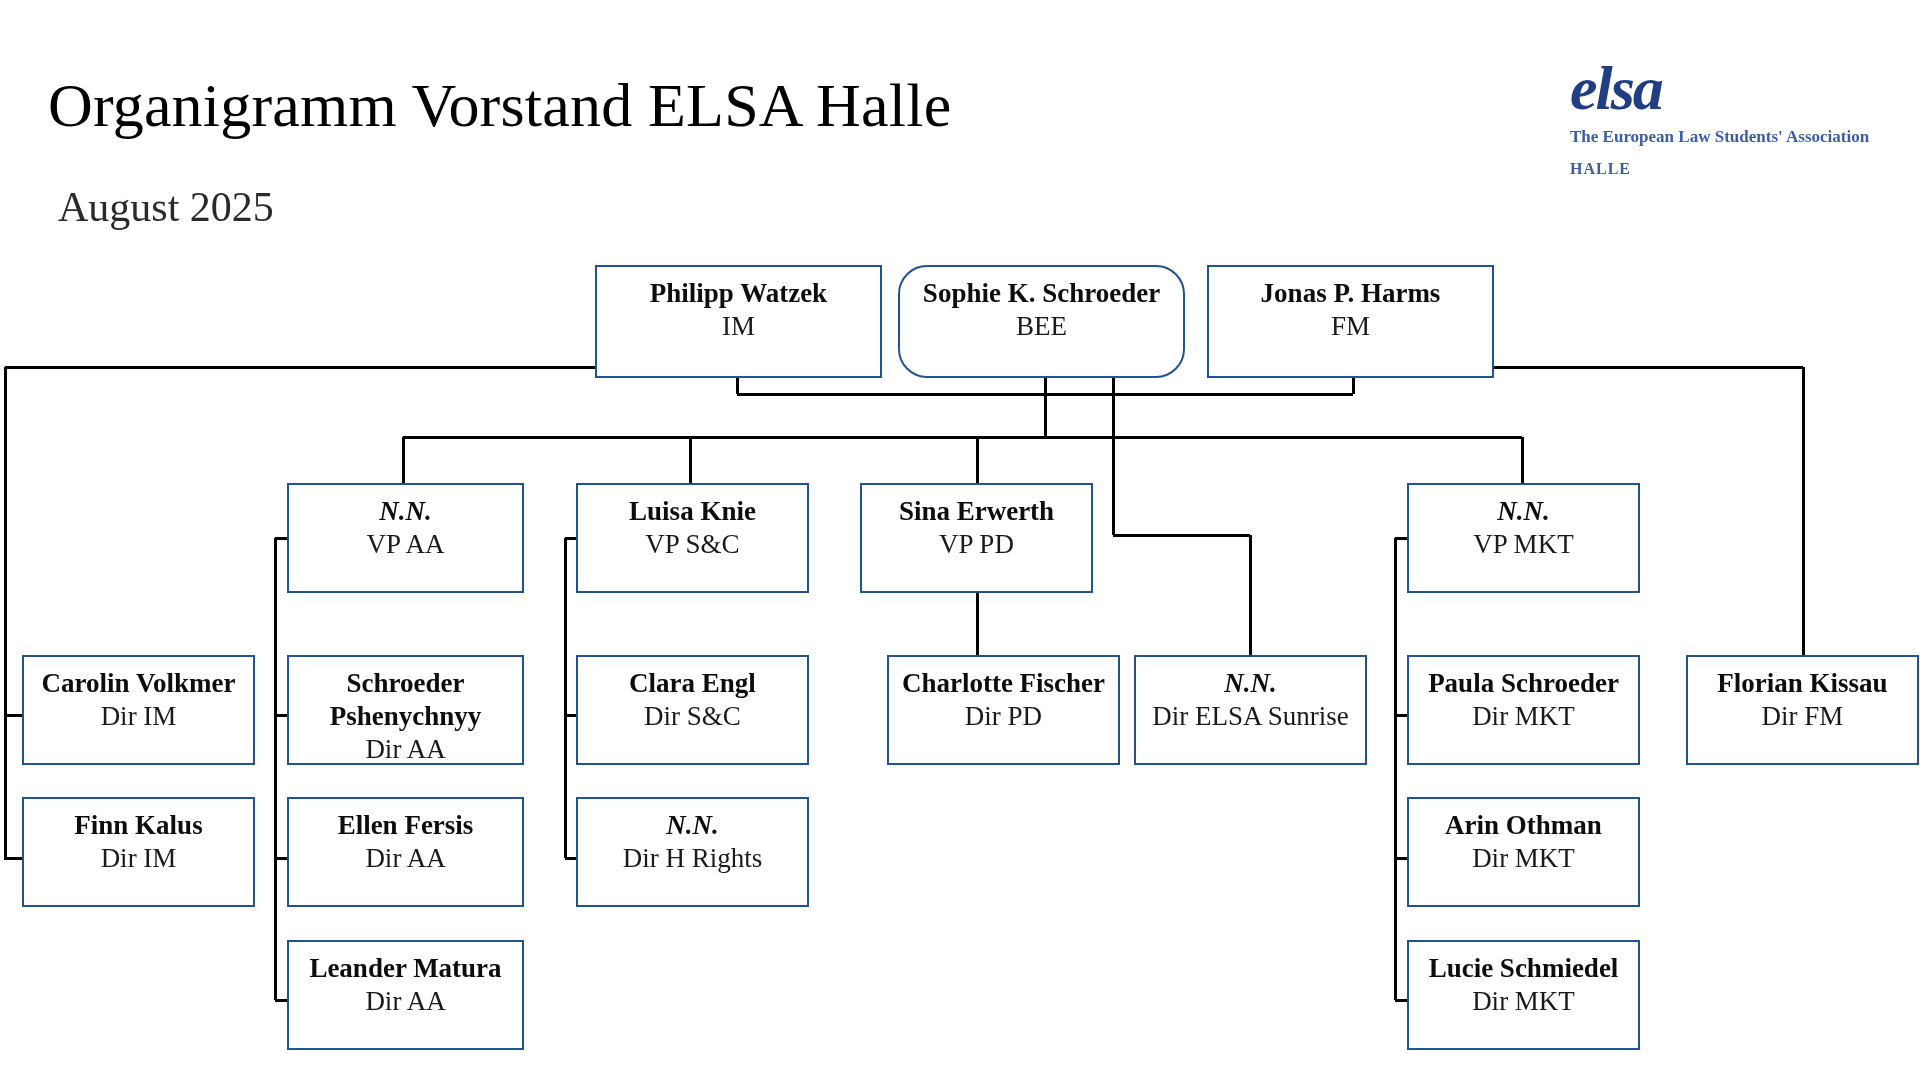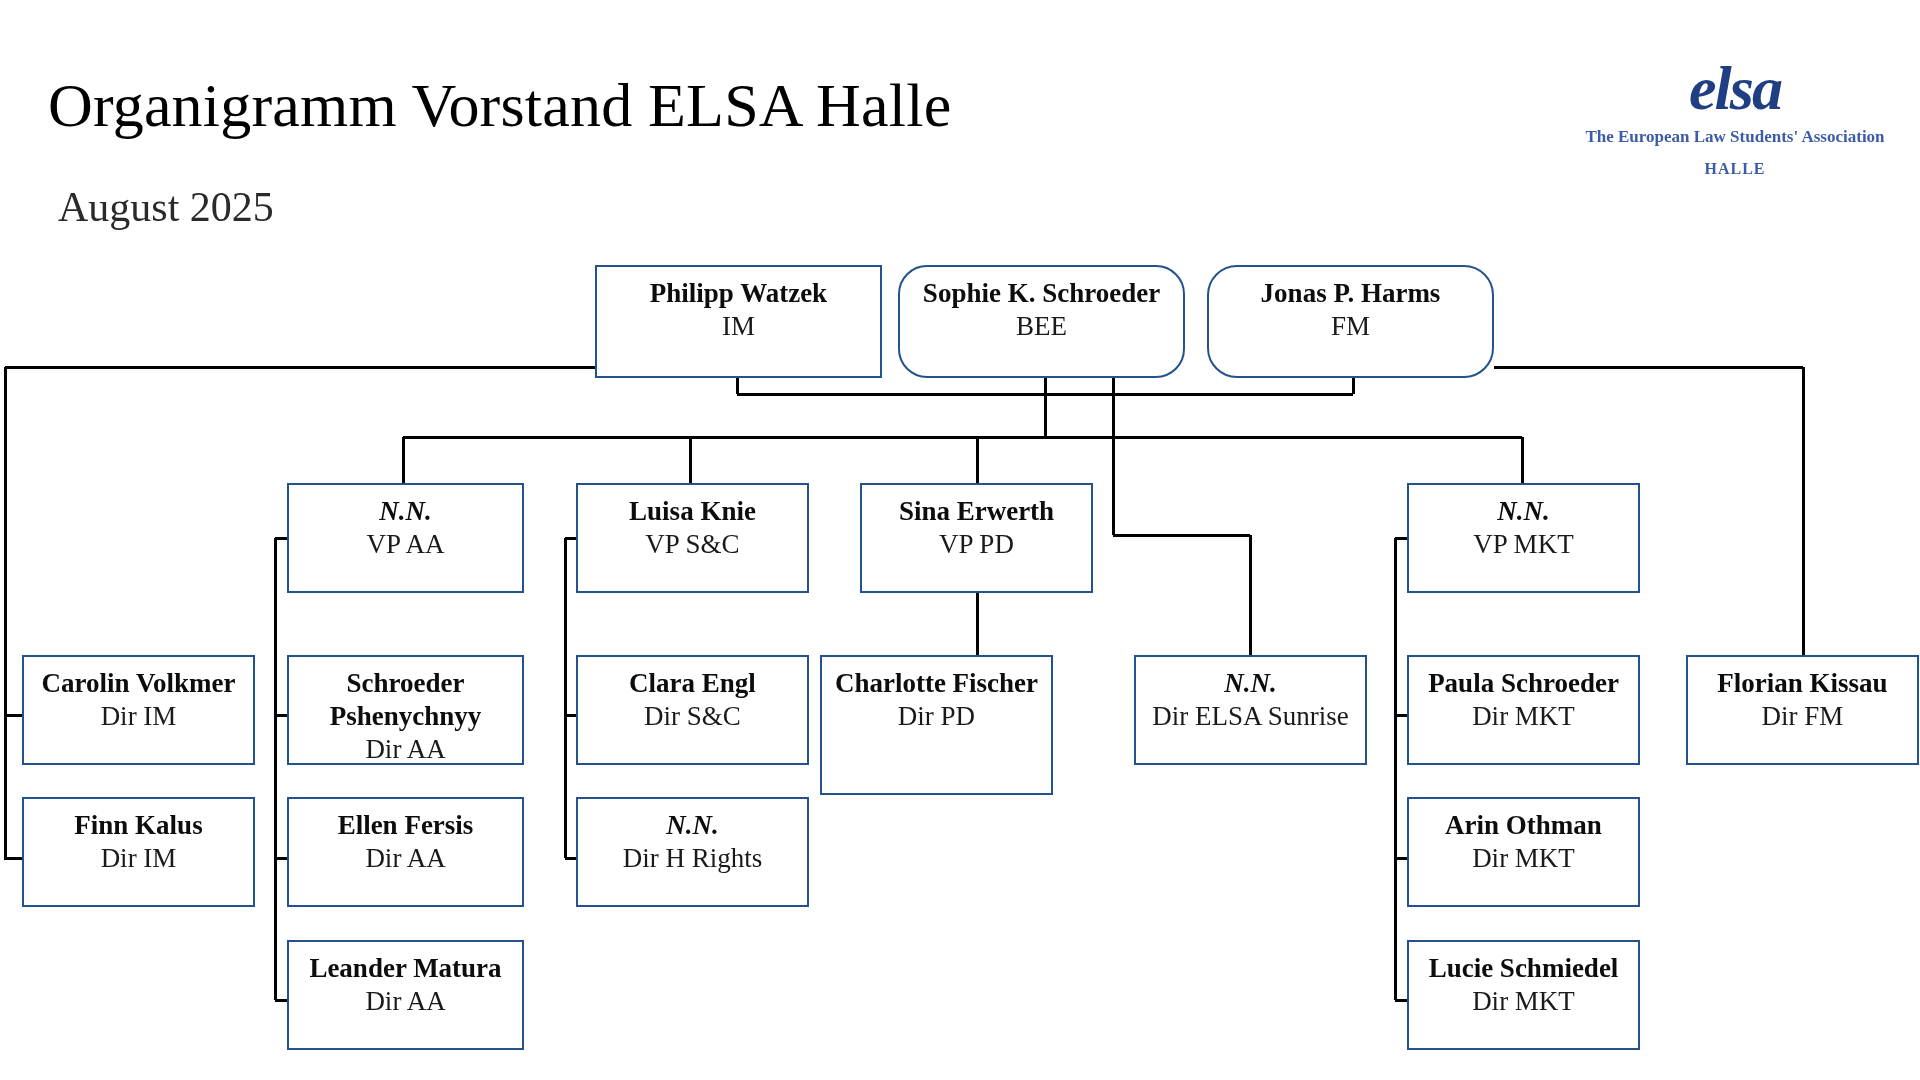--- a/index.html
+++ b/index.html
@@ -40,21 +40,20 @@
     white-space: nowrap;
   }
 
   
   #logo-block {
     position: absolute;
     left: 1570px;
     top: 54px;
     width: 330px;
     height: 150px;
-    text-align: center;
   }
   #logo-wordmark {
     font-family: "Liberation Serif", "DejaVu Serif", serif;
     font-style: italic;
     font-weight: 700;
     font-size: 62px;
     line-height: 68px;
     color: #1F3E84;
     letter-spacing: -2px;
   }
@@ -187,21 +186,21 @@
   <div class="node" style="left:595px; top:265px; width:287px; height:113px;">
     <span class="nm">Philipp Watzek</span>
     <span class="rl">IM</span>
   </div>
 
   <div class="node" style="left:898px; top:265px; width:287px; height:113px;border-radius:29px;">
     <span class="nm">Sophie K. Schroeder</span>
     <span class="rl">BEE</span>
   </div>
 
-  <div class="node" style="left:1207px; top:265px; width:287px; height:113px;border-radius:30px;">
+  <div class="node" style="left:1207px; top:265px; width:287px; height:113px;">
     <span class="nm">Jonas P. Harms</span>
     <span class="rl">FM</span>
   </div>
 
   <div class="node" style="left:287px; top:483px; width:237px; height:110px;">
     <span class="nm vacant">N.N.</span>
     <span class="rl">VP AA</span>
   </div>
 
   <div class="node" style="left:576px; top:483px; width:233px; height:110px;">
@@ -227,21 +226,21 @@
   <div class="node" style="left:287px; top:655px; width:237px; height:110px;">
     <span class="nm">Schroeder Pshenychnyy</span>
     <span class="rl">Dir AA</span>
   </div>
 
   <div class="node" style="left:576px; top:655px; width:233px; height:110px;">
     <span class="nm">Clara Engl</span>
     <span class="rl">Dir S&amp;C</span>
   </div>
 
-  <div class="node" style="left:820px; top:655px; width:233px; height:140px;">
+  <div class="node" style="left:887px; top:655px; width:233px; height:110px;">
     <span class="nm">Charlotte Fischer</span>
     <span class="rl">Dir PD</span>
   </div>
 
   <div class="node" style="left:1134px; top:655px; width:233px; height:110px;">
     <span class="nm vacant">N.N.</span>
     <span class="rl">Dir ELSA Sunrise</span>
   </div>
 
   <div class="node" style="left:1407px; top:655px; width:233px; height:110px;">

